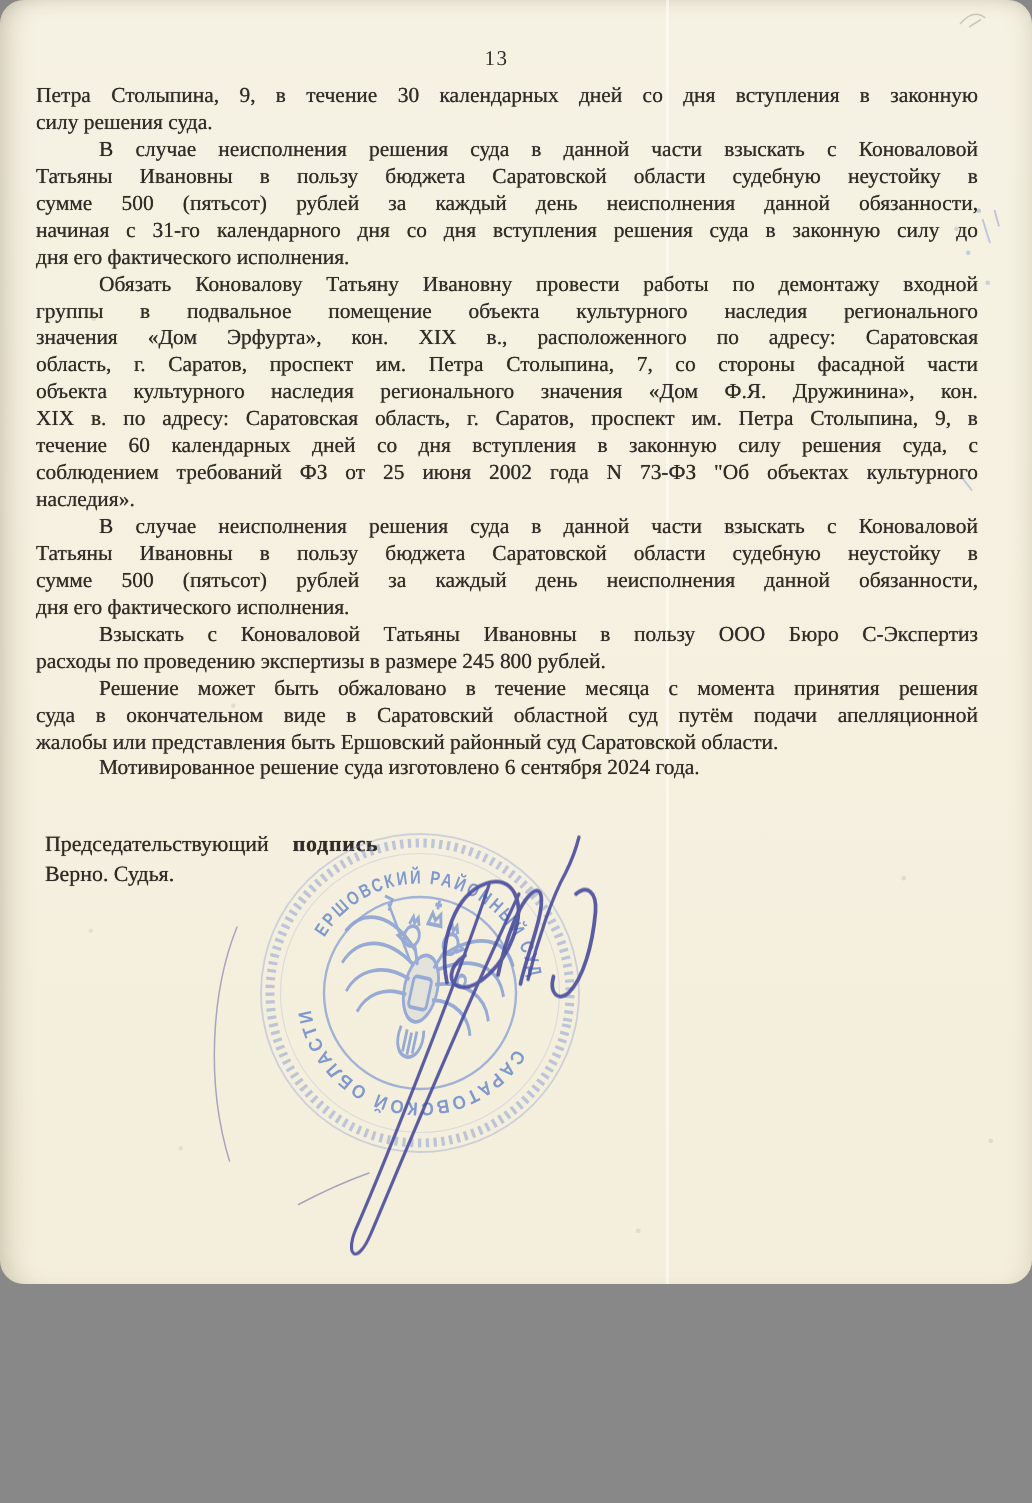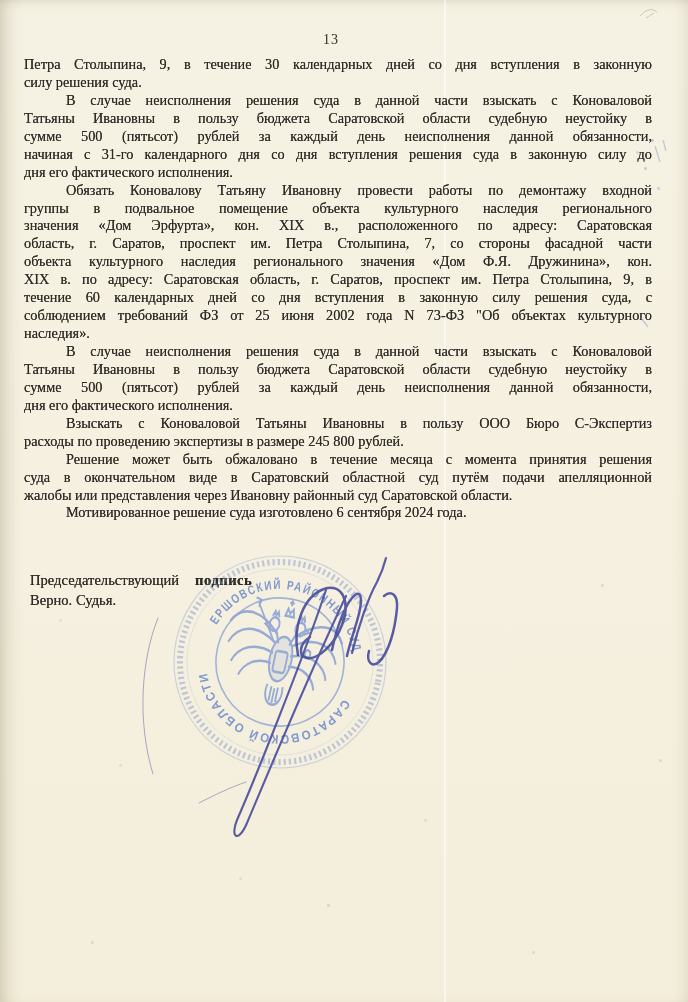--- a/index.html
+++ b/index.html
@@ -1,44 +1,45 @@
 <!DOCTYPE html>
 <html><head>
 <meta charset="utf-8">
 <style>
   html,body{margin:0;padding:0;background:#888;}
   .page{
     position:relative;
-    width:688px;height:1002px;
+    width:688px;height:856px;
     background:linear-gradient(180deg,#f6f2e3 0%,#f5f0df 55%,#f4efdc 100%);
     overflow:hidden;
     font-family:"Liberation Serif","DejaVu Serif",serif;
     color:#2f2b26;
     box-shadow:inset 16px 0 20px -14px rgba(120,108,76,.38), inset -12px 0 16px -12px rgba(120,108,76,.22), inset 0 10px 14px -12px rgba(120,108,76,.25);
+    border-radius:16px;
   }
   .speckles{position:absolute;left:0;top:0;width:1px;height:1px;border-radius:50%;
     box-shadow:
       62px 212px 0 1px rgba(146,136,100,.22), 155px 470px 0 1px rgba(146,136,100,.18),
       328px 905px 0 1px rgba(146,136,100,.25), 533px 952px 0 1px rgba(146,136,100,.2),
       92px 942px 0 1px rgba(146,136,100,.22), 489px 355px 0 1px rgba(146,136,100,.18),
       602px 585px 0 1px rgba(146,136,100,.2), 240px 878px 0 1px rgba(146,136,100,.16),
       660px 760px 0 1px rgba(146,136,100,.2), 425px 820px 0 1px rgba(146,136,100,.18),
       120px 765px 0 1px rgba(146,136,100,.16), 640px 420px 0 1px rgba(146,136,100,.18),
       572px 120px 0 1px rgba(146,136,100,.16), 60px 620px 0 1px rgba(146,136,100,.15),
       652px 140px 0 1px rgba(123,150,210,.45), 645px 168px 0 1px rgba(123,150,210,.4),
       658px 188px 0 1px rgba(123,150,210,.35), 637px 152px 0 1px rgba(123,150,210,.3);
   }
   .seam{position:absolute;top:0;bottom:0;left:444px;width:2px;background:rgba(255,255,255,.5);}
   .page-number{position:absolute;top:32px;left:0;right:26px;text-align:center;font-size:14px;letter-spacing:1px;}
   .doc-body{position:absolute;left:24px;top:56px;width:628px;font-size:14.3px;
     text-shadow:0 0 .45px rgba(47,43,38,.85);}
   .line{line-height:17.93px;text-align:justify;text-align-last:justify;}
   .line.last{text-align:center;text-align-last:left;}
   .para.indent .line:first-child{text-indent:42px;}
-  .sig-block{position:absolute;left:30px;top:572px;font-size:14.6px;text-shadow:0 0 .5px rgba(47,43,38,.9);}
+  .sig-block{position:absolute;left:30px;top:555px;font-size:14.6px;text-shadow:0 0 .5px rgba(47,43,38,.9);}
   .sig-row1{white-space:nowrap;}
   .sig-word{display:inline-block;}
   .sig-note{display:inline-block;margin-left:16px;font-weight:bold;letter-spacing:.5px;}
   .sig-row2{margin-top:3px;font-family:Liberation Serif, serif;}
   svg.overlay{position:absolute;left:0;top:0;pointer-events:none;}
   .ring-text{font-family:"Liberation Sans","DejaVu Sans",sans-serif;font-weight:bold;font-size:12.5px;letter-spacing:2px;fill:#6b89cc;}
 </style>
 </head>
 <body>
 
@@ -78,21 +79,21 @@
         <div class="line">сумме 500 (пятьсот) рублей за каждый день неисполнения данной обязанности,</div>
         <div class="line last">дня его фактического исполнения.</div>
       </div>
       <div class="para indent">
         <div class="line">Взыскать с Коноваловой Татьяны Ивановны в пользу ООО Бюро С-Экспертиз</div>
         <div class="line last">расходы по проведению экспертизы в размере 245 800 рублей.</div>
       </div>
       <div class="para indent">
         <div class="line">Решение может быть обжаловано в течение месяца с момента принятия решения</div>
         <div class="line">суда в окончательном виде в Саратовский областной суд путём подачи апелляционной</div>
-        <div class="line last">жалобы или представления через Ивановну районный суд Саратовской области.</div>
+        <div class="line last">жалобы или представления быть Ершовский районный суд Саратовской области.</div>
       </div>
       <div class="para indent">
         <div class="line last">Мотивированное решение суда  изготовлено 6 сентября 2024 года.</div>
       </div>
     </div>
 
   <div class="sig-block">
     <div class="sig-row1">
       <span class="sig-word">Председательствующий</span><span class="sig-note">подпись</span>
     </div>

